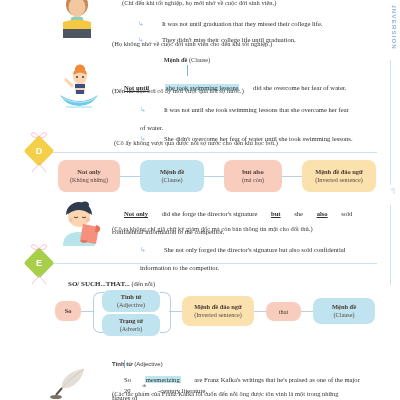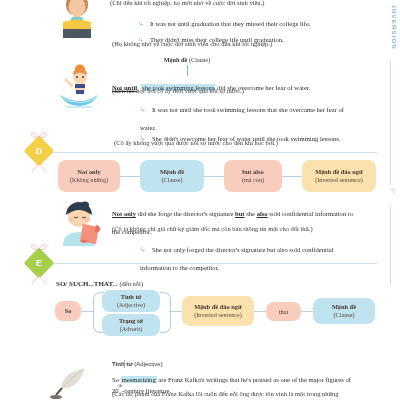--- a/index.html
+++ b/index.html
@@ -37,21 +37,21 @@
     background:#cfe0f2;
   }
   .pagenum{
     position:absolute;right:4px;top:188px;
     writing-mode:vertical-rl;
     font-family:"Liberation Serif", serif;
     font-size:6px;color:#a9c6e2;
   }
 
   
-  .en{font-size:6.6px;line-height:1.55;color:#2e2e2e;}
+  .en{font-size:6.6px;line-height:1.55;color:#2e2e2e;margin-left:12px;}
   .vi{font-size:6.5px;line-height:1.55;color:#3a3a3a;}
   .u-bold{font-weight:700;text-decoration:underline;text-underline-offset:1px;}
   .b{font-weight:700;}
   .arrow{color:#9ec6e8;font-size:7px;margin-right:2px;}
   .hl{background:#bfe6f0;padding:0 1px;}
 
   .blk{position:absolute;}
 
   
   .divider{position:absolute;height:1px;background:#cfe0f2;}

